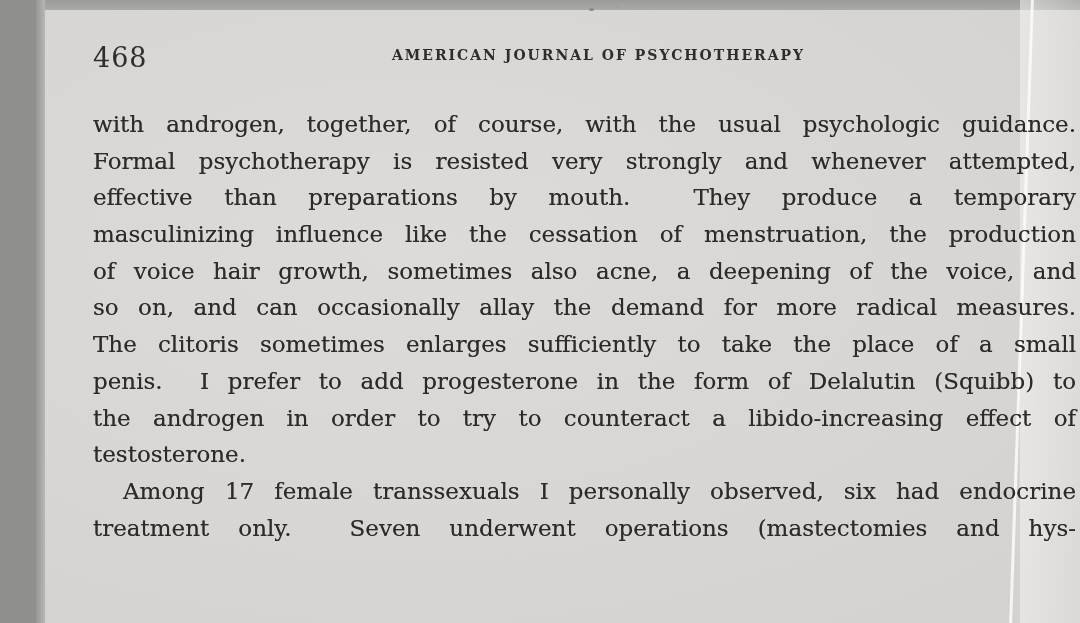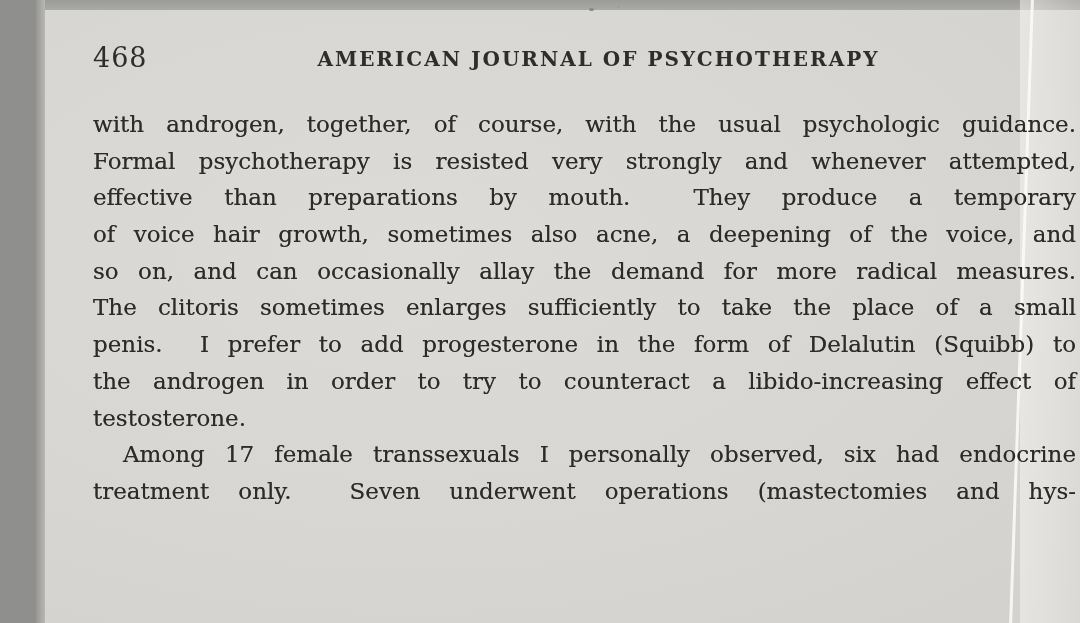--- a/index.html
+++ b/index.html
@@ -61,21 +61,21 @@
     color: #2e2d2b;
     letter-spacing: 1px;
   }
   .running-head {
     position: absolute;
     left: 57px; top: 47px;
     width: 983px;
     padding-left: 28px;
     box-sizing: border-box;
     text-align: center;
-    font-size: 20px;
+    font-size: 14px;
     font-weight: 700;
     letter-spacing: 2px;
     color: #2e2d2b;
   }
   .body-text {
     position: absolute;
     left: 57px; top: 106px;
     width: 983px;
     color: #2c2b29;
     font-size: 23px;
@@ -110,20 +110,21 @@
   <div class="speck speck-a"></div>
   <div class="speck speck-b"></div>
 
   <div class="page-number">468</div>
   <div class="running-head">AMERICAN JOURNAL OF PSYCHOTHERAPY</div>
 
   <div class="body-text">
     <span class="line">with androgen, together, of course, with the usual psychologic guidance.</span>
     <span class="line">Formal psychotherapy is resisted very strongly and whenever attempted,</span>
     <span class="line">effective than preparations by mouth.&nbsp; They produce a temporary</span>
+    <span class="line">masculinizing influence like the cessation of menstruation, the production</span>
     <span class="line">of voice hair growth, sometimes also acne, a deepening of the voice, and</span>
     <span class="line">so on, and can occasionally allay the demand for more radical measures.</span>
     <span class="line">The clitoris sometimes enlarges sufficiently to take the place of a small</span>
     <span class="line">penis.&nbsp; I prefer to add progesterone in the form of Delalutin (Squibb) to</span>
     <span class="line">the androgen in order to try to counteract a libido-increasing effect of</span>
     <span class="line short-last">testosterone.</span>
     <span class="line indent">Among 17 female transsexuals I personally observed, six had endocrine</span>
     <span class="line">treatment only.&nbsp; Seven underwent operations (mastectomies and hys-</span>
   </div>
 

